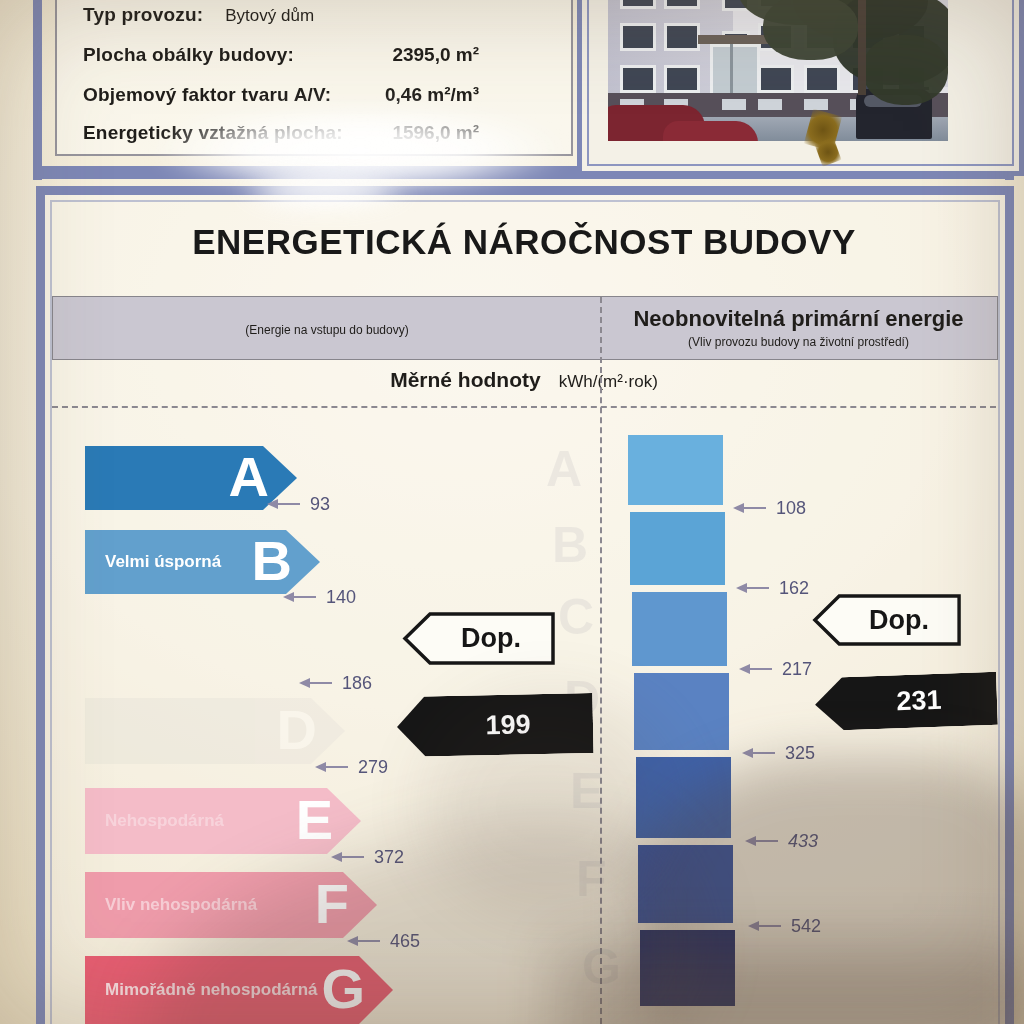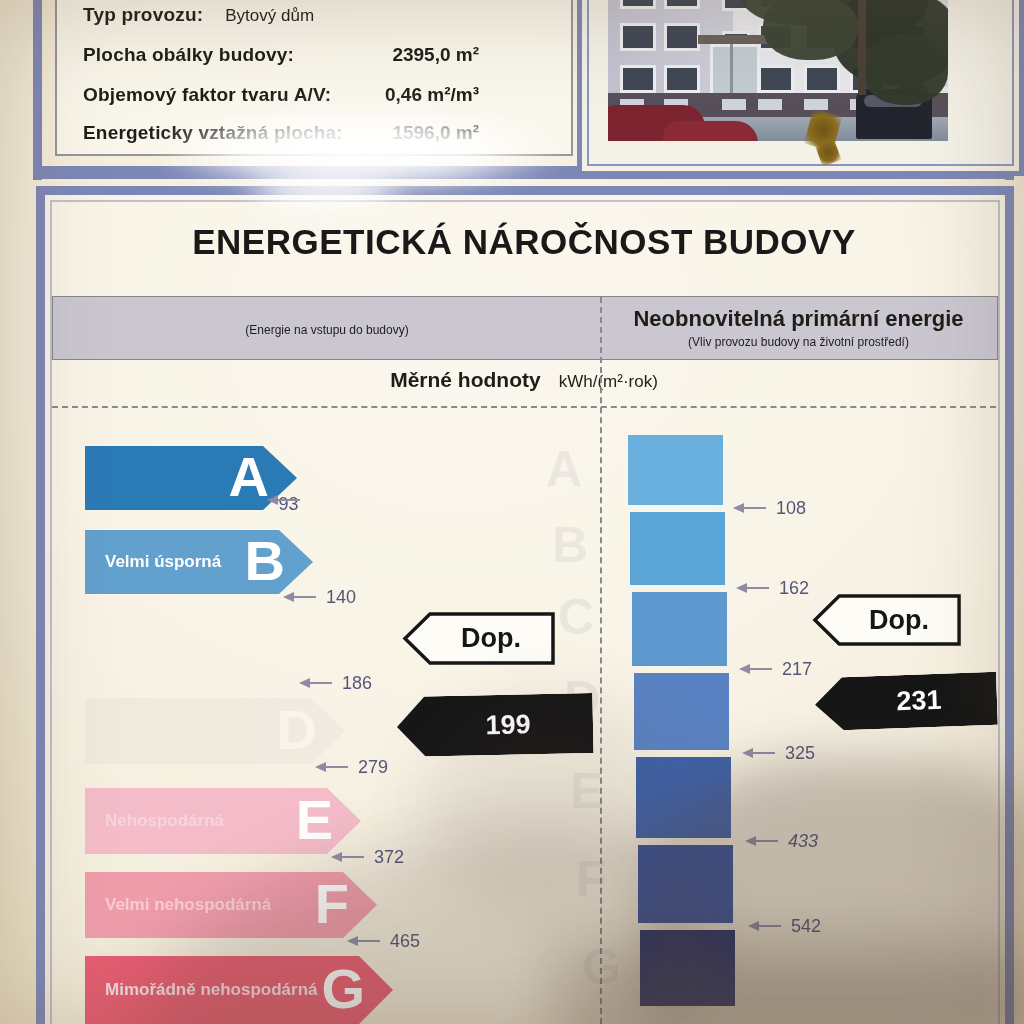--- a/index.html
+++ b/index.html
@@ -184,25 +184,25 @@
     <span class="units-label">Měrné hodnoty</span><span class="units-unit">kWh/(m²·rok)</span>
   </div>
 
   <div class="abs dash-h"></div>
   <div class="abs dash-v"></div>
 
   <div class="abs" id="gen" style="inset:0;">
       <div class="lrow" style="left: 85px; top: 446px; width: 212px; height: 64px; background: rgb(42, 122, 182); opacity: 1;">
         <div class="lletter">A</div>
       </div>
-      <div class="vrow" style="left: 267px; top: 494px; flex-direction: column;">
+      <div class="vrow" style="left: 267px; top: 494px;">
         <div class="varrow"></div>
         <div class="vtext">93</div>
       </div>
-      <div class="lrow" style="left: 85px; top: 530px; width: 228px; height: 64px; background: rgb(98, 160, 205); opacity: 1;">
+      <div class="lrow" style="left: 85px; top: 530px; width: 228px; height: 64px; background: rgb(98, 160, 205); opacity: 1; padding-left: 7px;">
         <div class="llabel" style="opacity: 1; width: 133px;">Velmi úsporná</div>
         <div class="lletter">B</div>
       </div>
       <div class="vrow" style="left: 283px; top: 587px;">
         <div class="varrow"></div>
         <div class="vtext">140</div>
       </div>
       <div class="vrow" style="left: 299px; top: 673px;">
         <div class="varrow"></div>
         <div class="vtext">186</div>
@@ -217,21 +217,21 @@
       </div>
       <div class="lrow" style="left: 85px; top: 788px; width: 276px; height: 66px; background: rgb(244, 188, 200); opacity: 1;">
         <div class="llabel" style="opacity: 0.35; width: 181px;">Nehospodárná</div>
         <div class="lletter">E</div>
       </div>
       <div class="vrow" style="left: 331px; top: 847px;">
         <div class="varrow"></div>
         <div class="vtext">372</div>
       </div>
       <div class="lrow" style="left: 85px; top: 872px; width: 292px; height: 66px; background: rgb(239, 156, 171); opacity: 1;">
-        <div class="llabel" style="opacity: 0.5; width: 197px;">Velmi nehospodárná</div>
+        <div class="llabel" style="opacity: 0.5; width: 197px;">Vliv nehospodárná</div>
         <div class="lletter">F</div>
       </div>
       <div class="vrow" style="left: 347px; top: 931px;">
         <div class="varrow"></div>
         <div class="vtext">465</div>
       </div>
       <div class="lrow" style="left: 85px; top: 956px; width: 308px; height: 68px; background: rgb(231, 93, 114); opacity: 1;">
         <div class="llabel" style="opacity: 0.8; width: 213px;">Mimořádně nehospodárná</div>
         <div class="lletter">G</div>
       </div>

